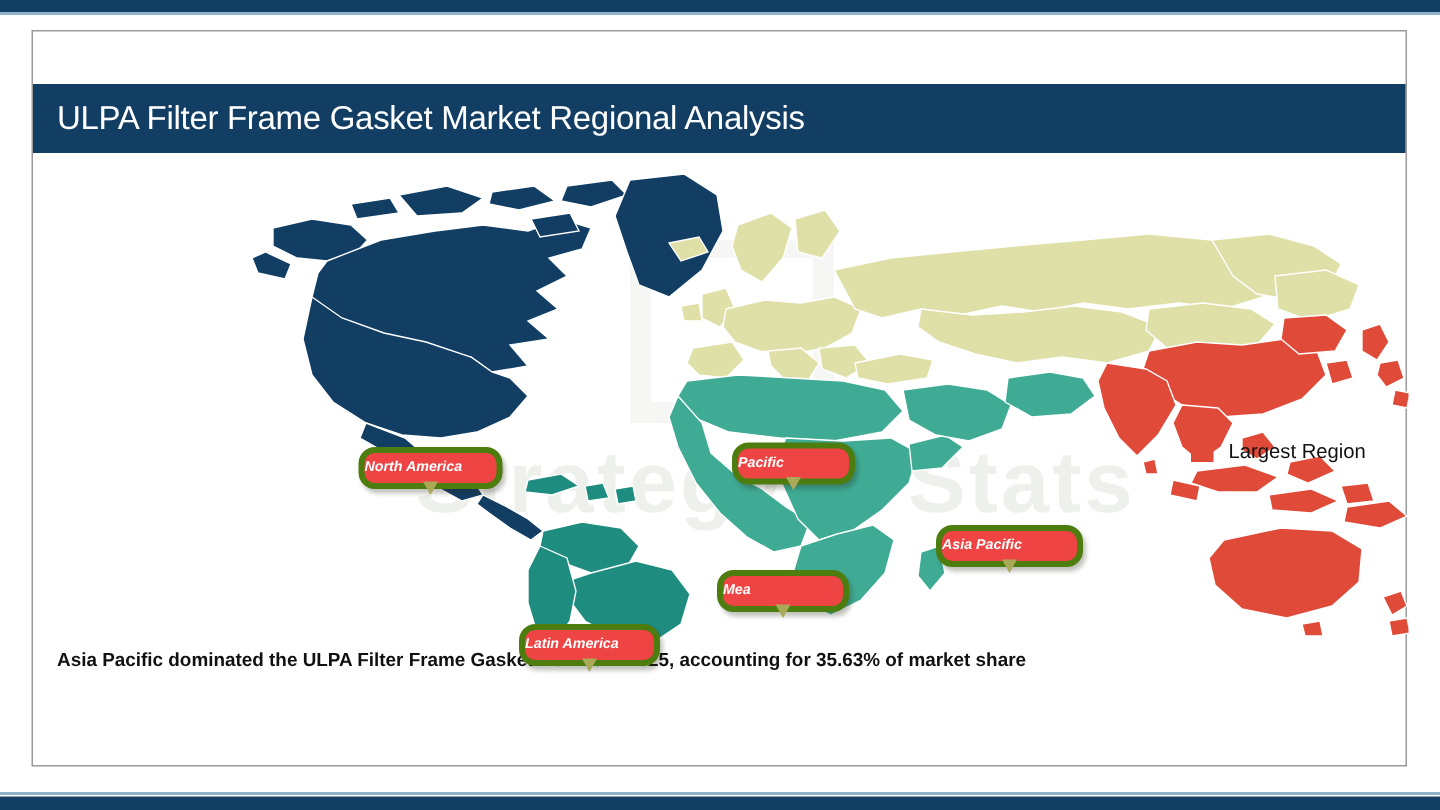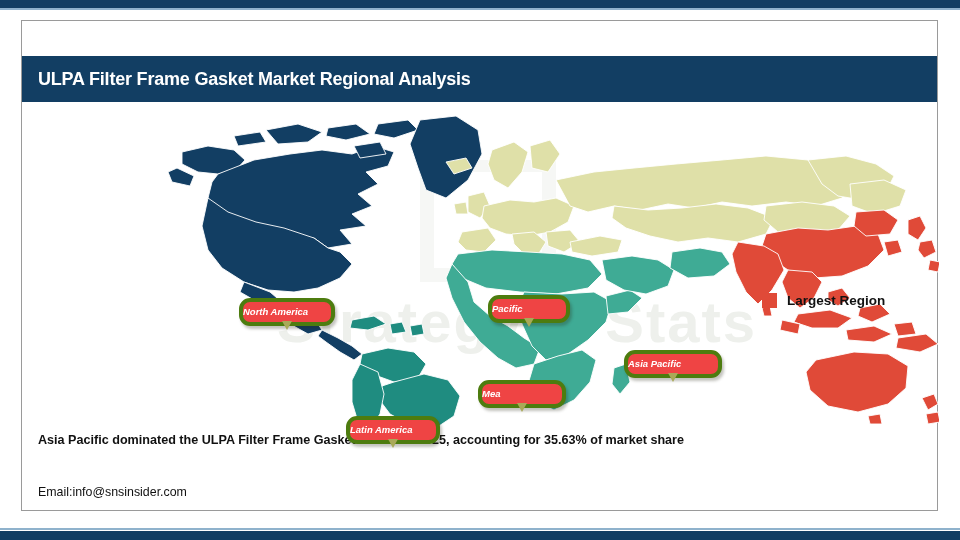--- a/index.html
+++ b/index.html
@@ -58,22 +58,22 @@
     left: 0; top: 35px;
     width: 100%; height: 46px;
     background: #123e63;
     display: flex;
     align-items: center;
     box-sizing: border-box;
     padding-left: 16px;
   }
   .title-bar .title-text {
     color: #ffffff;
-    font-size: 18px;
-    font-weight: bold;
+    font-size: 22px;
+    font-weight: normal;
     letter-spacing: -0.2px;
     white-space: nowrap;
   }
 
   
   .stage {
     position: absolute;
     left: 0; top: 81px;
     width: 100%; height: 329px;
   }
@@ -146,25 +146,24 @@
 
   .pill-na { left: 217px; top: 196px; width: 88px; }
   .pill-eu { left: 466px; top: 193px; width: 74px; }
   .pill-ap { left: 602px; top: 248px; width: 90px; }
   .pill-mea{ left: 456px; top: 278px; width: 80px; }
   .pill-la { left: 324px; top: 314px; width: 86px; }
 
   
   .legend {
     position: absolute;
-    left: 740px; top: 191px;
+    left: 772px; top: 191px;
     display: flex;
     align-items: center;
     z-index: 6;
-    font-weight: bold;
   }
   .legend-swatch {
     width: 15px; height: 15px;
     background: #e04a38;
     margin-right: 10px;
   }
   .legend-label {
     font-size: 13.5px;
     color: #111111;
     white-space: nowrap;
@@ -364,18 +363,17 @@
 
     <div class="legend">
       <span class="legend-swatch"></span>
       <span class="legend-label">Largest Region</span>
     </div>
   </div>
 
   <div class="caption">Asia Pacific dominated the ULPA Filter Frame Gasket Market in 2025, accounting for 35.63% of market share</div>
 
   <div class="footer">
-    <span>Email:info@snsinsider.com</span>
   </div>
 </div>
 
 <div class="bar-bottom-rule"></div>
 <div class="bar-bottom"></div>
 
 </body></html>

